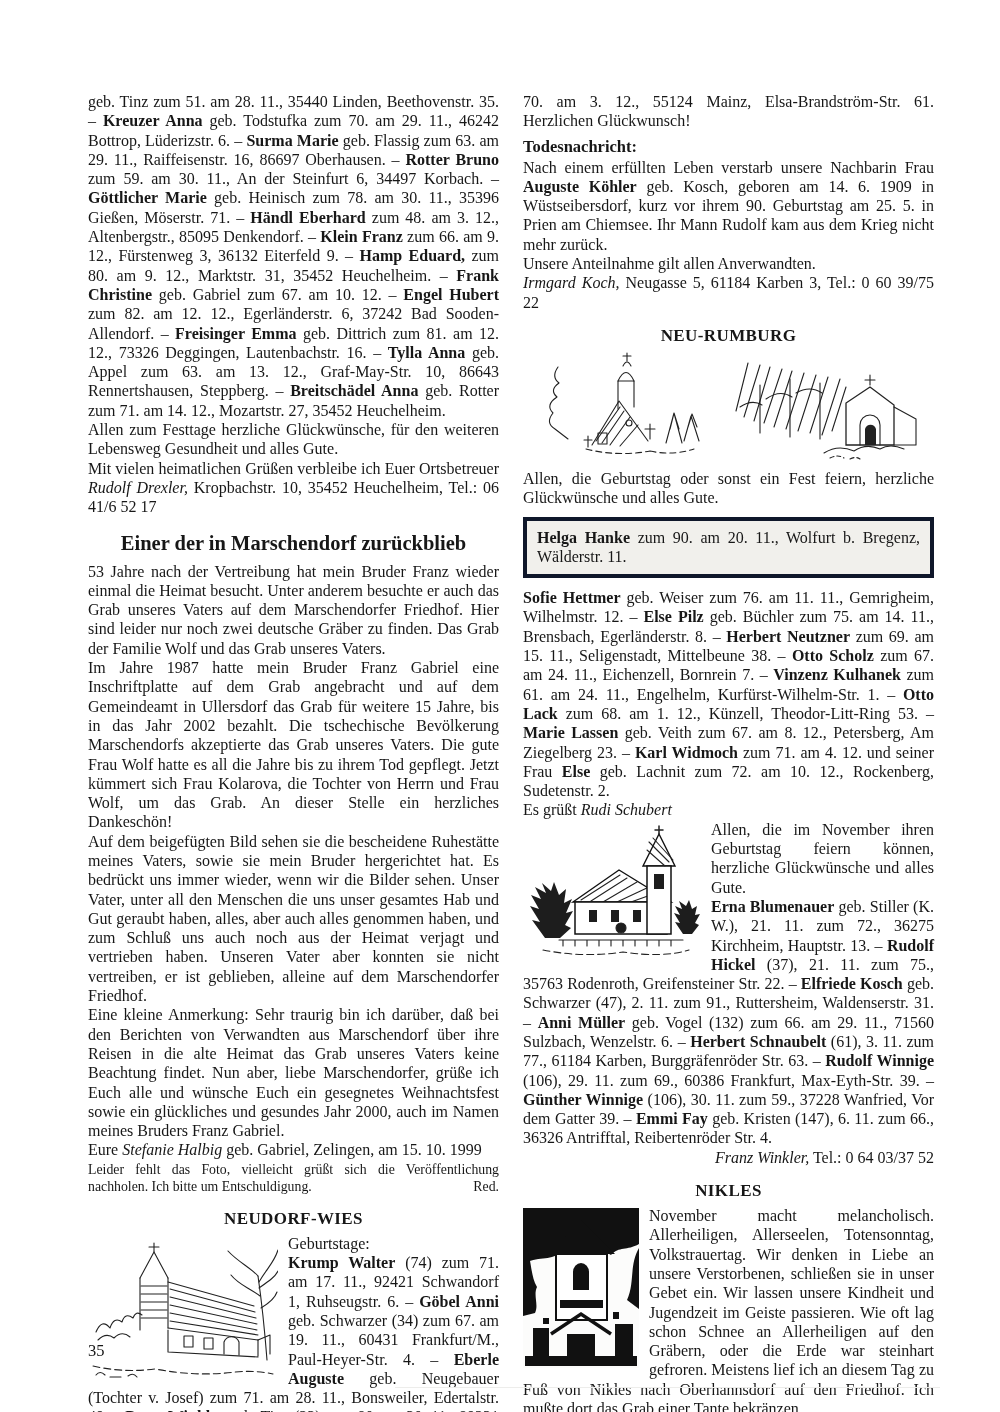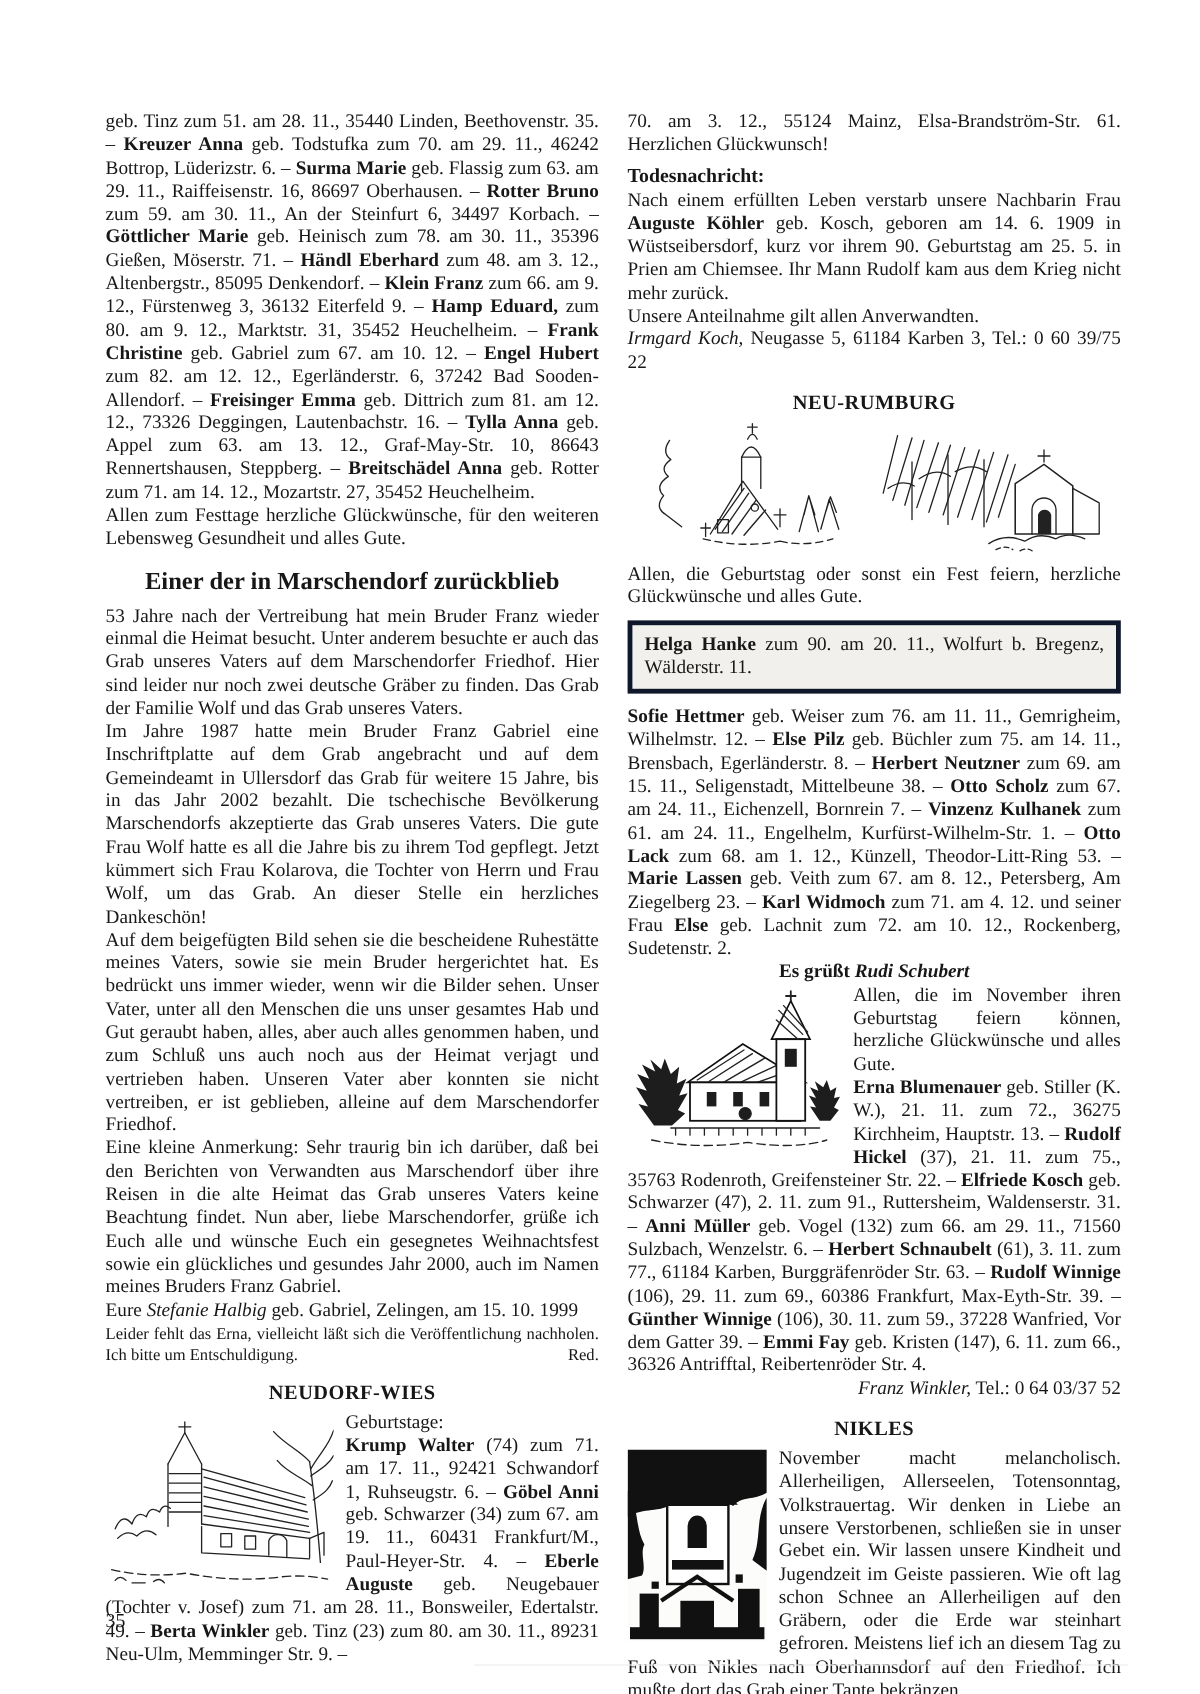--- a/index.html
+++ b/index.html
@@ -13,49 +13,50 @@
   .col{width:411px;}
   p.body{font-size:16px;line-height:19.3px;text-align:justify;margin:0;
     -webkit-hyphens:manual;hyphens:manual;}
   .b{font-weight:bold;}
   .i{font-style:italic;}
   .fr{float:right;}
   h2.article-title{font-size:20.5px;font-weight:bold;text-align:center;margin:15px 0 7px 0;}
   h3.section-title{font-size:17px;font-weight:bold;text-align:center;letter-spacing:.4px;margin:14px 0 5px 0;}
   p.obit-heading{font-size:16.5px;font-weight:bold;margin:6px 0 1px 0;}
   p.note{font-size:13.8px;line-height:17px;text-align:justify;margin:1px 0 0 0;}
-  .signoff{font-size:16px;line-height:19.3px;text-align:center;margin:0;font-weight:bold;}
+  .signoff{font-size:16px;line-height:19.3px;text-align:left;margin:0;}
   .hl-box{border:4px solid #0f172a;background:#f1f0ec;padding:7px 10px 8px 10px;margin:9px 0 10px 0;}
   .hl-box p{margin:0;}
   .sketch-left{float:left;margin:2px 10px 2px 0;}
   .sketch-left svg,.sketch-row svg{display:block;}
   .sketch-row{display:flex;justify-content:center;align-items:flex-end;gap:12px;margin:4px 0 6px 0;}
   .clear{clear:both;}
   .page-number{position:absolute;left:88px;top:1341px;font-size:16.5px;}
   .scan-line{position:absolute;left:395px;top:1387px;width:545px;height:1px;background:#ededeb;}
   svg .ink{stroke:#222;fill:none;stroke-width:1.1;stroke-linecap:round;stroke-linejoin:round;}
   svg .ink2{stroke:#222;fill:none;stroke-width:1.5;stroke-linecap:round;stroke-linejoin:round;}
 </style>
 </head>
 <body>
 
 <div class="page">
   <div class="columns">
 
     <div class="col">
       <p class="body"><span>geb. Tinz zum 51. am 28. 11., 35440 Linden, Beethovenstr. 35. – </span><span class="b">Kreuzer Anna</span><span> geb. Todstufka zum 70. am 29. 11., 46242 Bottrop, Lüderizstr. 6. – </span><span class="b">Surma Marie</span><span> geb. Flassig zum 63. am 29. 11., Raiffeisenstr. 16, 86697 Oberhausen. – </span><span class="b">Rotter Bruno</span><span> zum 59. am 30. 11., An der Steinfurt 6, 34497 Korbach. – </span><span class="b">Göttlicher Marie</span><span> geb. Heinisch zum 78. am 30. 11., 35396 Gießen, Möserstr. 71. – </span><span class="b">Händl Eberhard</span><span> zum 48. am 3. 12., Altenbergstr., 85095 Denkendorf. – </span><span class="b">Klein Franz</span><span> zum 66. am 9. 12., Fürstenweg 3, 36132 Eiterfeld 9. – </span><span class="b">Hamp Eduard,</span><span> zum 80. am 9. 12., Marktstr. 31, 35452 Heuchelheim. – </span><span class="b">Frank Christine</span><span> geb. Gabriel zum 67. am 10. 12. – </span><span class="b">Engel Hubert</span><span> zum 82. am 12. 12., Egerländerstr. 6, 37242 Bad Sooden-Allendorf. – </span><span class="b">Freisinger Emma</span><span> geb. Dittrich zum 81. am 12. 12., 73326 Deggingen, Lautenbachstr. 16. – </span><span class="b">Tylla Anna</span><span> geb. Appel zum 63. am 13. 12., Graf-May-Str. 10, 86643 Rennertshausen, Steppberg. – </span><span class="b">Breitschädel Anna</span><span> geb. Rotter zum 71. am 14. 12., Mozartstr. 27, 35452 Heuchelheim.</span></p>
       <p class="body">Allen zum Festtage herzliche Glückwünsche, für den weiteren Lebensweg Gesundheit und alles Gute.</p>
+      <p class="body"><span>Mit vielen heimatlichen Grüßen verbleibe ich Euer Ortsbetreuer </span><span class="i">Rudolf Drexler,</span><span> Kropbachstr. 10, 35452 Heuchelheim, Tel.: 06 41/6 52 17</span></p>
 
       <h2 class="article-title">Einer der in Marschendorf zurückblieb</h2>
       <p class="body">53 Jahre nach der Vertreibung hat mein Bruder Franz wieder einmal die Heimat besucht. Unter anderem besuchte er auch das Grab unseres Vaters auf dem Marschendorfer Friedhof. Hier sind leider nur noch zwei deutsche Gräber zu finden. Das Grab der Familie Wolf und das Grab unseres Vaters.</p>
       <p class="body">Im Jahre 1987 hatte mein Bruder Franz Gabriel eine Inschriftplatte auf dem Grab angebracht und auf dem Gemeindeamt in Ullersdorf das Grab für weitere 15 Jahre, bis in das Jahr 2002 bezahlt. Die tschechische Bevölkerung Marschendorfs akzeptierte das Grab unseres Vaters. Die gute Frau Wolf hatte es all die Jahre bis zu ihrem Tod gepflegt. Jetzt kümmert sich Frau Kolarova, die Tochter von Herrn und Frau Wolf, um das Grab. An dieser Stelle ein herzliches Dankeschön!</p>
       <p class="body">Auf dem beigefügten Bild sehen sie die bescheidene Ruhestätte meines Vaters, sowie sie mein Bruder hergerichtet hat. Es bedrückt uns immer wieder, wenn wir die Bilder sehen. Unser Vater, unter all den Menschen die uns unser gesamtes Hab und Gut geraubt haben, alles, aber auch alles genommen haben, und zum Schluß uns auch noch aus der Heimat verjagt und vertrieben haben. Unseren Vater aber konnten sie nicht vertreiben, er ist geblieben, alleine auf dem Marschendorfer Friedhof.</p>
       <p class="body">Eine kleine Anmerkung: Sehr traurig bin ich darüber, daß bei den Berichten von Verwandten aus Marschendorf über ihre Reisen in die alte Heimat das Grab unseres Vaters keine Beachtung findet. Nun aber, liebe Marschendorfer, grüße ich Euch alle und wünsche Euch ein gesegnetes Weihnachtsfest sowie ein glückliches und gesundes Jahr 2000, auch im Namen meines Bruders Franz Gabriel.</p>
       <p class="body"><span>Eure </span><span class="i">Stefanie Halbig</span><span> geb. Gabriel, Zelingen, am 15. 10. 1999</span></p>
-      <p class="note"><span>Leider fehlt das Erna, vielleicht läßt sich die Veröffentlichung nachholen. Ich bitte um Entschuldigung. </span><span class="fr">Red.</span></p>
+      <p class="note"><span>Leider fehlt das Foto, vielleicht grüßt sich die Veröffentlichung nachholen. Ich bitte um Entschuldigung. </span><span class="fr">Red.</span></p>
 
       <h3 class="section-title">NEUDORF-WIES</h3>
       <div>
         <span class="sketch-left">
           <svg width="190" height="148" viewBox="0 0 190 148">
             <g class="ink">
               <path d="M52,42 L66,16 L80,42"></path>
               <path d="M66,16 v-9 M61,11 h10"></path>
               <path d="M52,42 v52 M80,42 v50"></path>
               <path d="M53,50 h26 M53,58 h26 M53,66 h26 M53,74 h26 M53,82 h26"></path>

